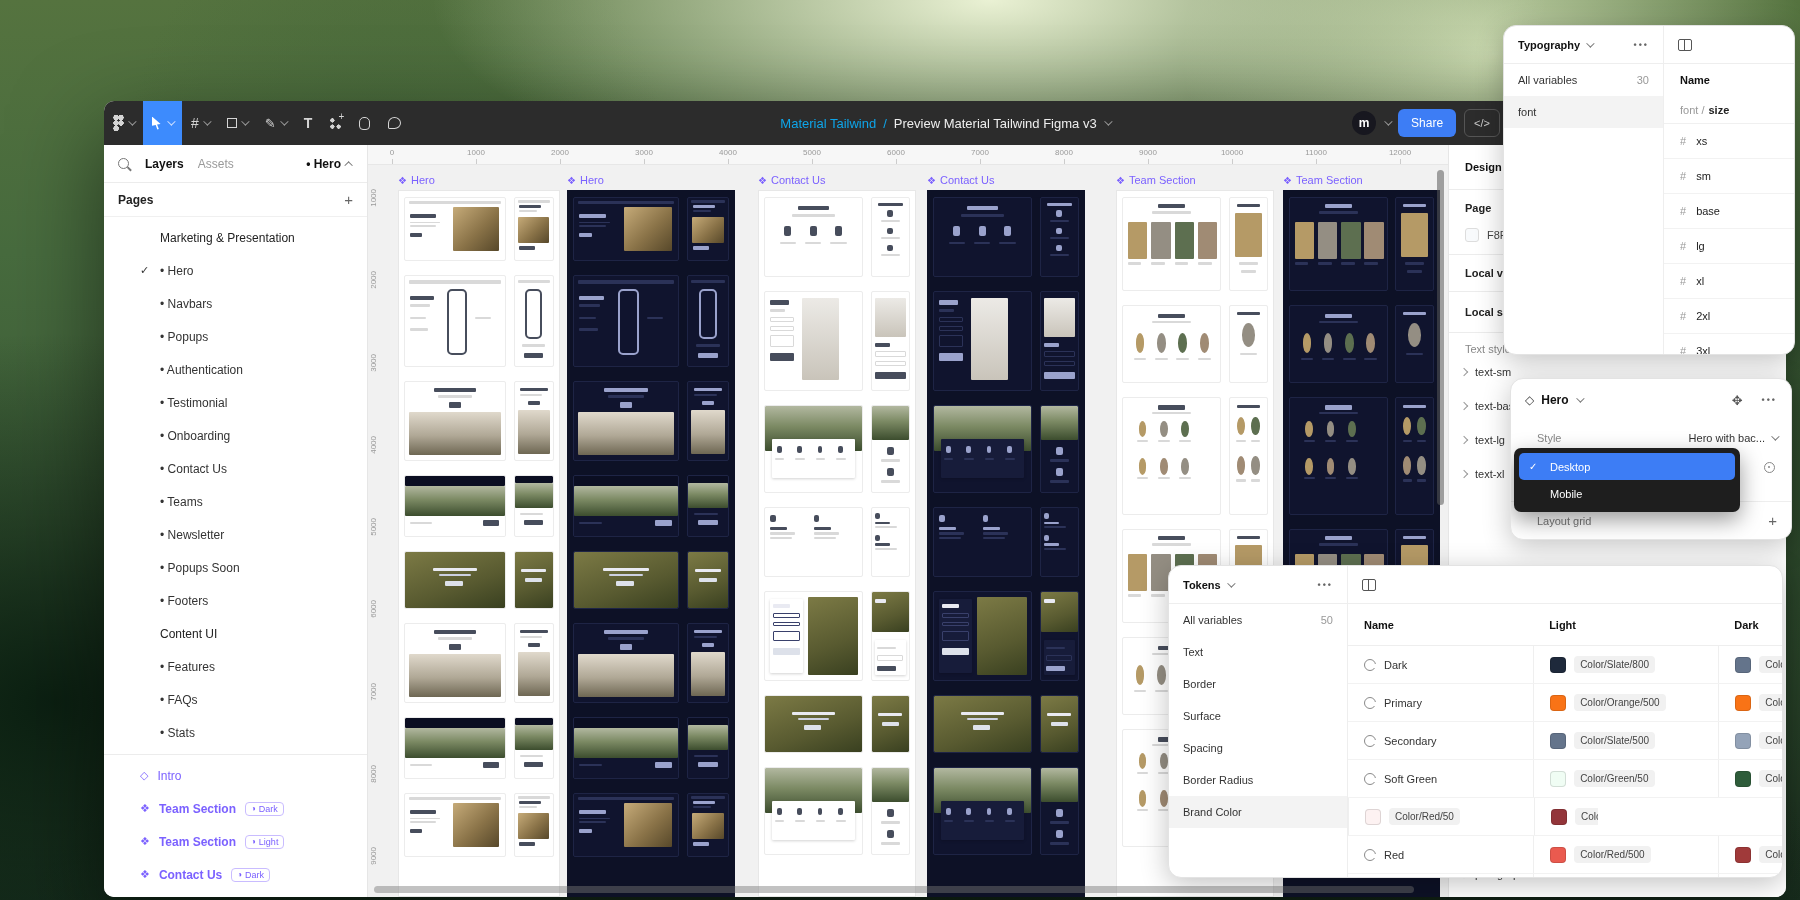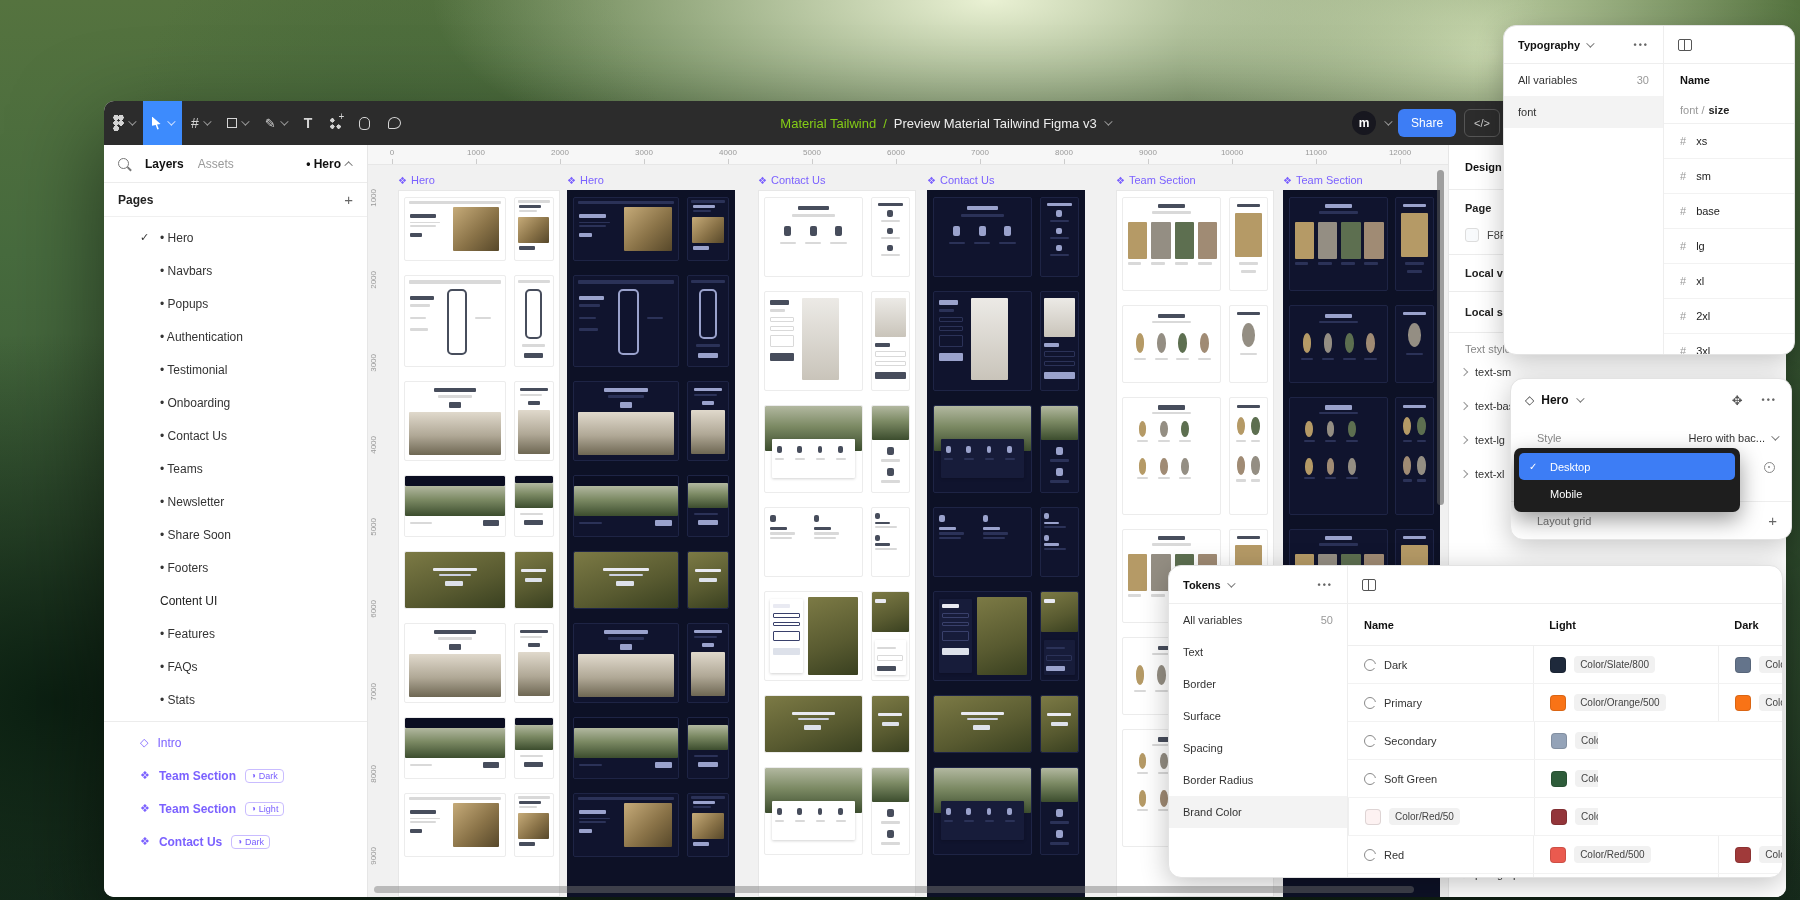--- a/index.html
+++ b/index.html
@@ -36,21 +36,21 @@
 .pen{font-size:13px;color:#d5d5d5}
 .tT{font-size:14px;color:#d5d5d5;font-weight:bold}
 .widg{width:11px;height:11px;position:relative;background:
  radial-gradient(circle at 22% 22%, #d5d5d5 2px, transparent 2.3px),
  radial-gradient(circle at 22% 78%, #d5d5d5 2px, transparent 2.3px),
  radial-gradient(circle at 78% 78%, #d5d5d5 2px, transparent 2.3px)}
 .widg:after{content:"+";position:absolute;right:-3px;top:-7px;color:#d5d5d5;font-size:10px}
 .hand{width:11px;height:13px;border:1.5px solid #d5d5d5;border-radius:5px 5px 4px 4px}
 .bubb{width:13px;height:12px;border:1.5px solid #d5d5d5;border-radius:50% 50% 50% 12%}
 .doctitle{position:absolute;left:0;right:0;top:0;height:44px;display:flex;align-items:center;justify-content:center;gap:7px;pointer-events:none}
-.doctitle .dim{color:#84cc16;font-size:13px}
+.doctitle .dim{color:#0ea5e9;font-size:13px}
 .doctitle .lit{color:#eee;font-size:13px}
 .tbr{position:absolute;right:286px;top:0;height:44px;display:flex;align-items:center;gap:8px}
 .ava{width:24px;height:24px;border-radius:50%;background:#17171f;color:#fff;font-size:12px;font-weight:bold;display:flex;align-items:center;justify-content:center}
 .sharebtn{height:28px;padding:0 13px;background:#3d7df5;color:#fff;font-size:12px;border:none;border-radius:6px;display:flex;align-items:center}
 .devbtn{height:28px;padding:0 9px;border:1px solid #555;border-radius:6px;color:#ccc;font-size:11px;display:flex;align-items:center}
 
 .sb{position:absolute;left:0;top:44px;width:264px;bottom:0;background:#fff;border-right:1px solid #e6e6e6;font-size:12px}
 .sb-tabs{height:38px;display:flex;align-items:center;border-bottom:1px solid #ececec;padding:0 14px;gap:14px}
 .srch{width:11px;height:11px;border:1.5px solid #777;border-radius:50%;position:relative;margin-right:2px}
 .srch:after{content:"";position:absolute;width:5px;height:1.5px;background:#777;transform:rotate(45deg);right:-4px;bottom:-1px}
@@ -230,20 +230,23 @@
       <span class="pagechip">
           <span>• Hero</span>
           <span class="cv dk up"></span>
         </span>
     </div>
     <div class="sb-pagehdr">
       <span>Pages</span>
       <span class="plus">+</span>
     </div>
     <div class="plist" id="pages">
+        <div class="prow sec">
+          <span>Marketing &amp; Presentation</span>
+        </div>
         <div class="prow">
           <span class="chk">✓</span>
           <span>• Hero</span>
         </div>
         <div class="prow">
           <span>• Navbars</span>
         </div>
         <div class="prow">
           <span>• Popups</span>
         </div>
@@ -259,21 +262,21 @@
         <div class="prow">
           <span>• Contact Us</span>
         </div>
         <div class="prow">
           <span>• Teams</span>
         </div>
         <div class="prow">
           <span>• Newsletter</span>
         </div>
         <div class="prow">
-          <span>• Share Soon</span>
+          <span>• Popups Soon</span>
         </div>
         <div class="prow">
           <span>• Footers</span>
         </div>
         <div class="prow sec">
           <span>Content UI</span>
         </div>
         <div class="prow">
           <span>• Features</span>
         </div>
@@ -1370,30 +1373,38 @@
           <div class="cell cd">
             <span class="swt" style="background: rgb(249, 115, 22);"></span>
             <span class="chip">Colo</span>
           </div>
         </div>
         <div class="tokrow">
           <div class="cell cn">
             <span class="palic"></span>
             <span>Secondary</span>
           </div>
+          <div class="cell cl">
+            <span class="swt" style="background: rgb(100, 116, 139);"></span>
+            <span class="chip">Color/Slate/500</span>
+          </div>
           <div class="cell cd">
             <span class="swt" style="background: rgb(148, 163, 184);"></span>
             <span class="chip">Colo</span>
           </div>
         </div>
         <div class="tokrow">
           <div class="cell cn">
             <span class="palic"></span>
             <span>Soft Green</span>
           </div>
+          <div class="cell cl">
+            <span class="swt" style="background: rgb(240, 253, 244);"></span>
+            <span class="chip">Color/Green/50</span>
+          </div>
           <div class="cell cd">
             <span class="swt" style="background: rgb(46, 92, 58);"></span>
             <span class="chip">Colo</span>
           </div>
         </div>
         <div class="tokrow">
           <div class="cell cl">
             <span class="swt" style="background: rgb(253, 242, 242);"></span>
             <span class="chip">Color/Red/50</span>
           </div>

